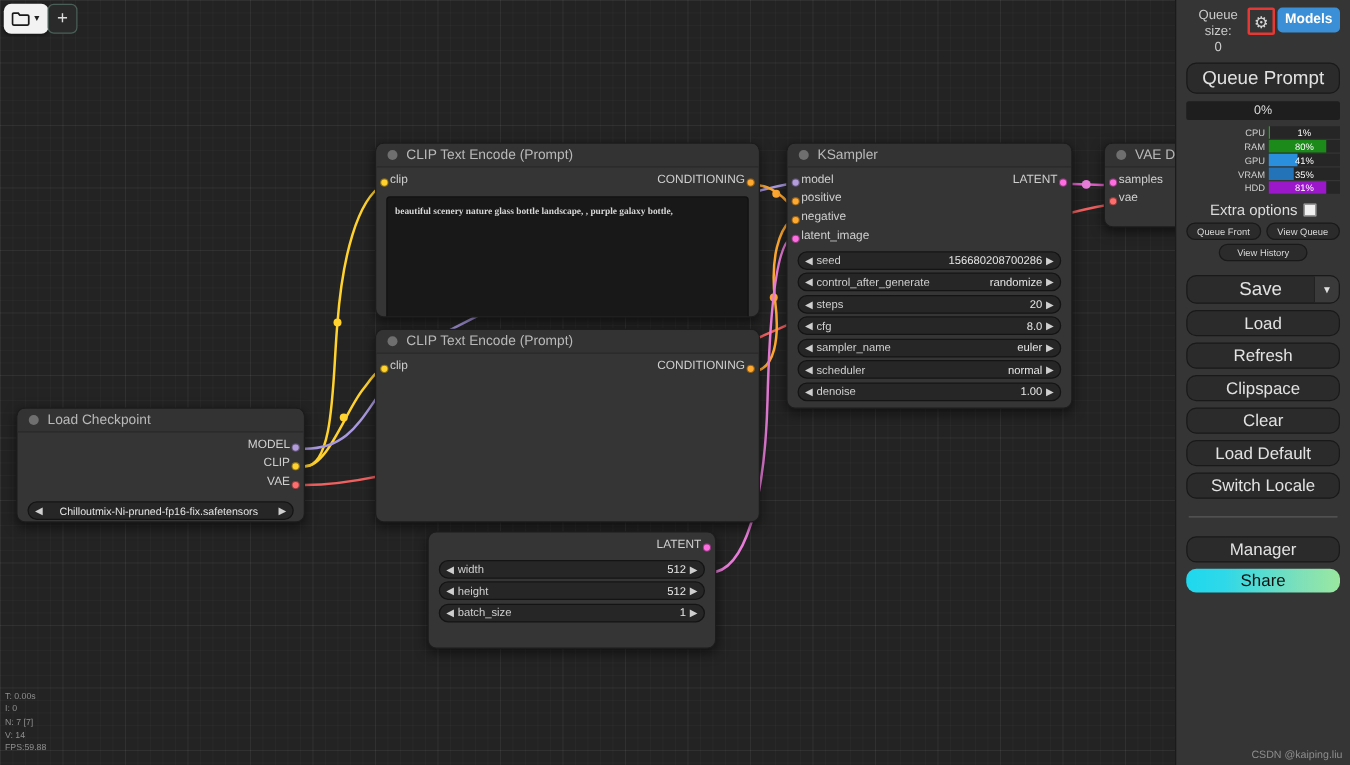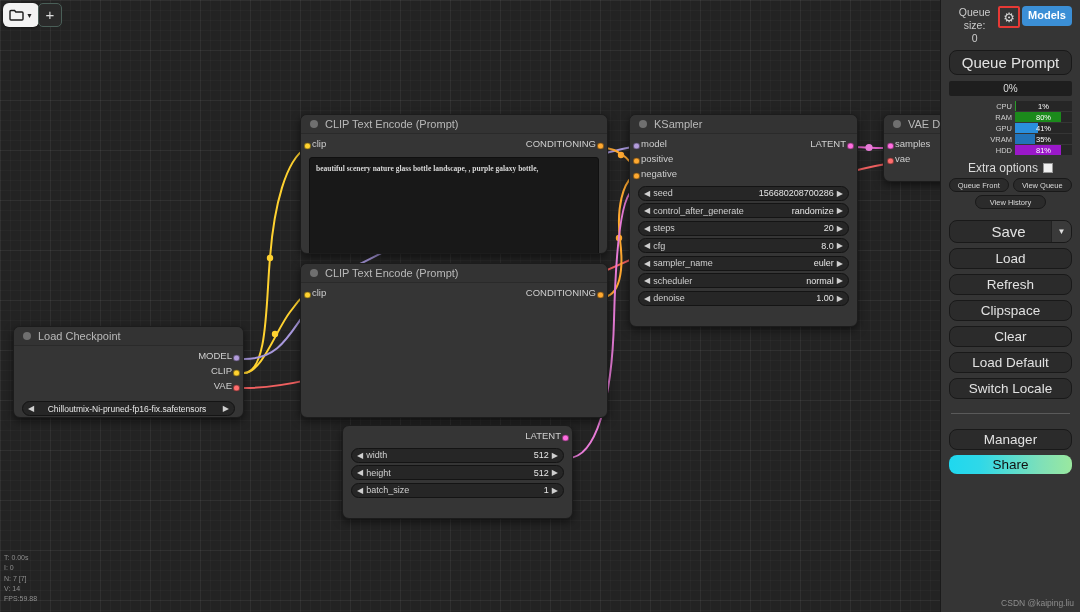--- a/index.html
+++ b/index.html
@@ -256,20 +256,24 @@
           <span style="position:absolute;right:11px;">LATENT</span>
         </div>
         <div class="slot-row">
           <span class="port left" style="background:#FFA931"></span>
           <span>positive</span>
         </div>
         <div class="slot-row">
           <span class="port left" style="background:#FFA931"></span>
           <span>negative</span>
         </div>
+        <div class="slot-row">
+          <span class="port left" style="background:#FF6EE0"></span>
+          <span>latent_image</span>
+        </div>
 
         <div class="widget">
           <span class="arr">◀</span>
           <span class="wname">seed</span>
           <span class="wval">156680208700286</span>
           <span class="arr">▶</span>
         </div>
         <div class="widget">
           <span class="arr">◀</span>
           <span class="wname">control_after_generate</span>

